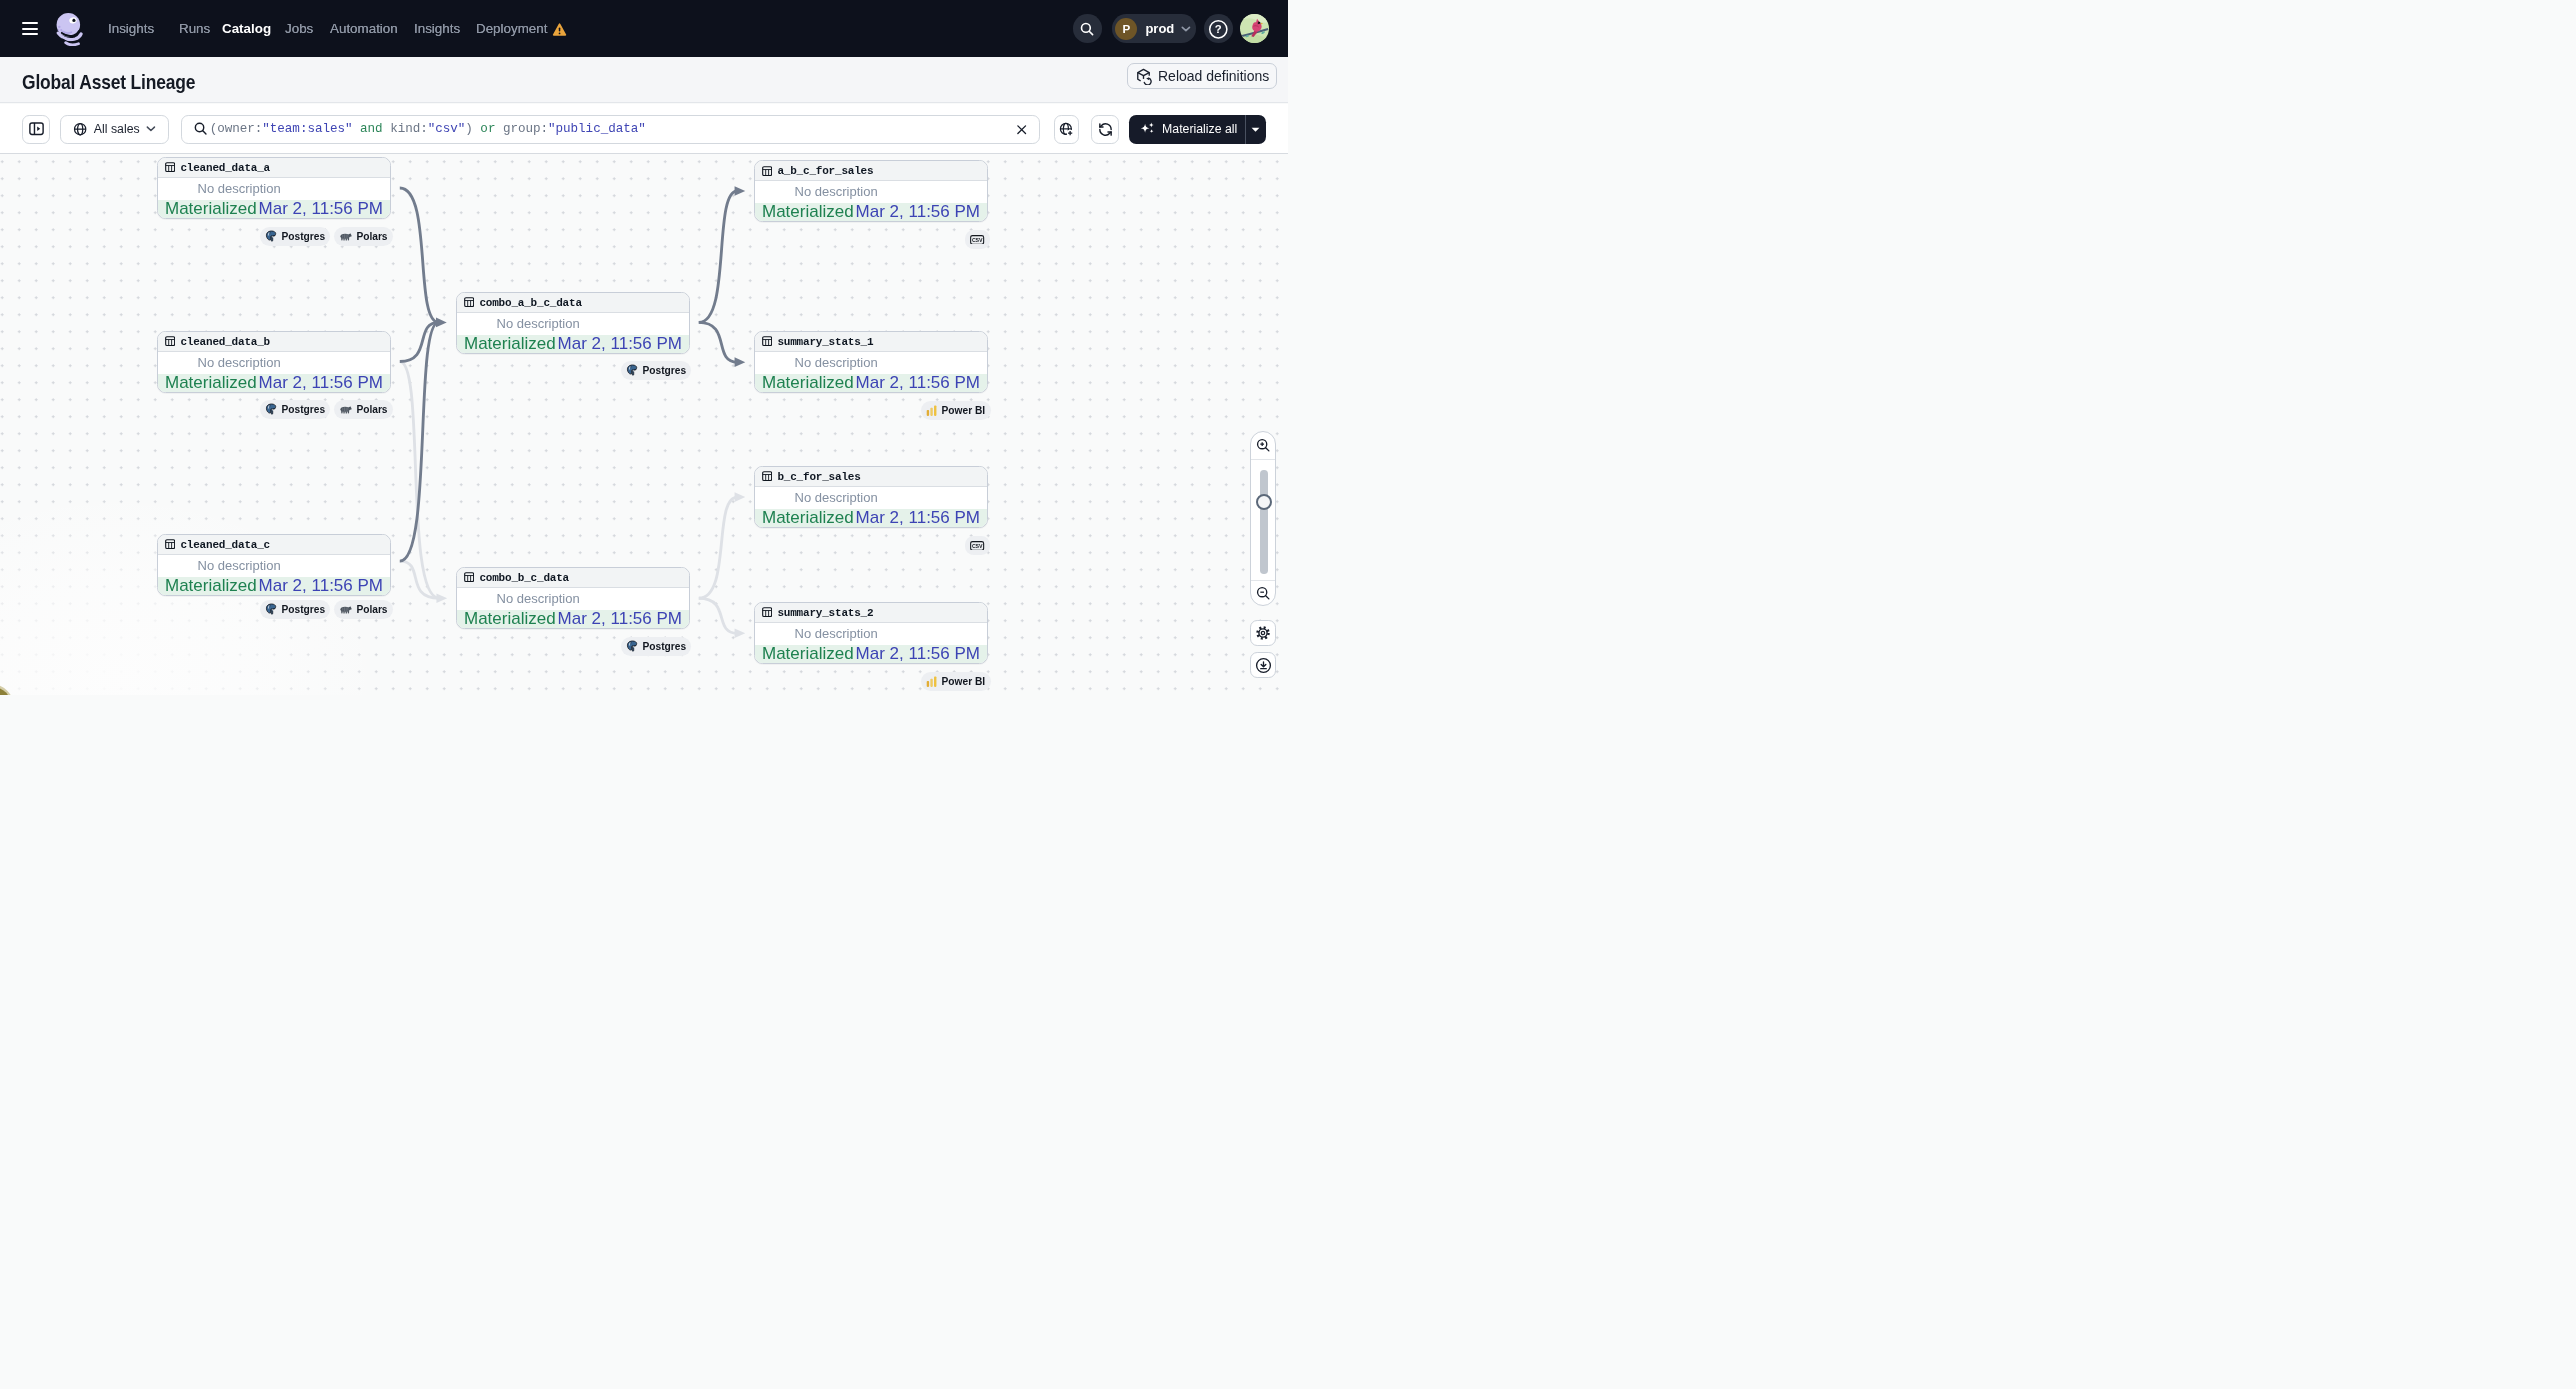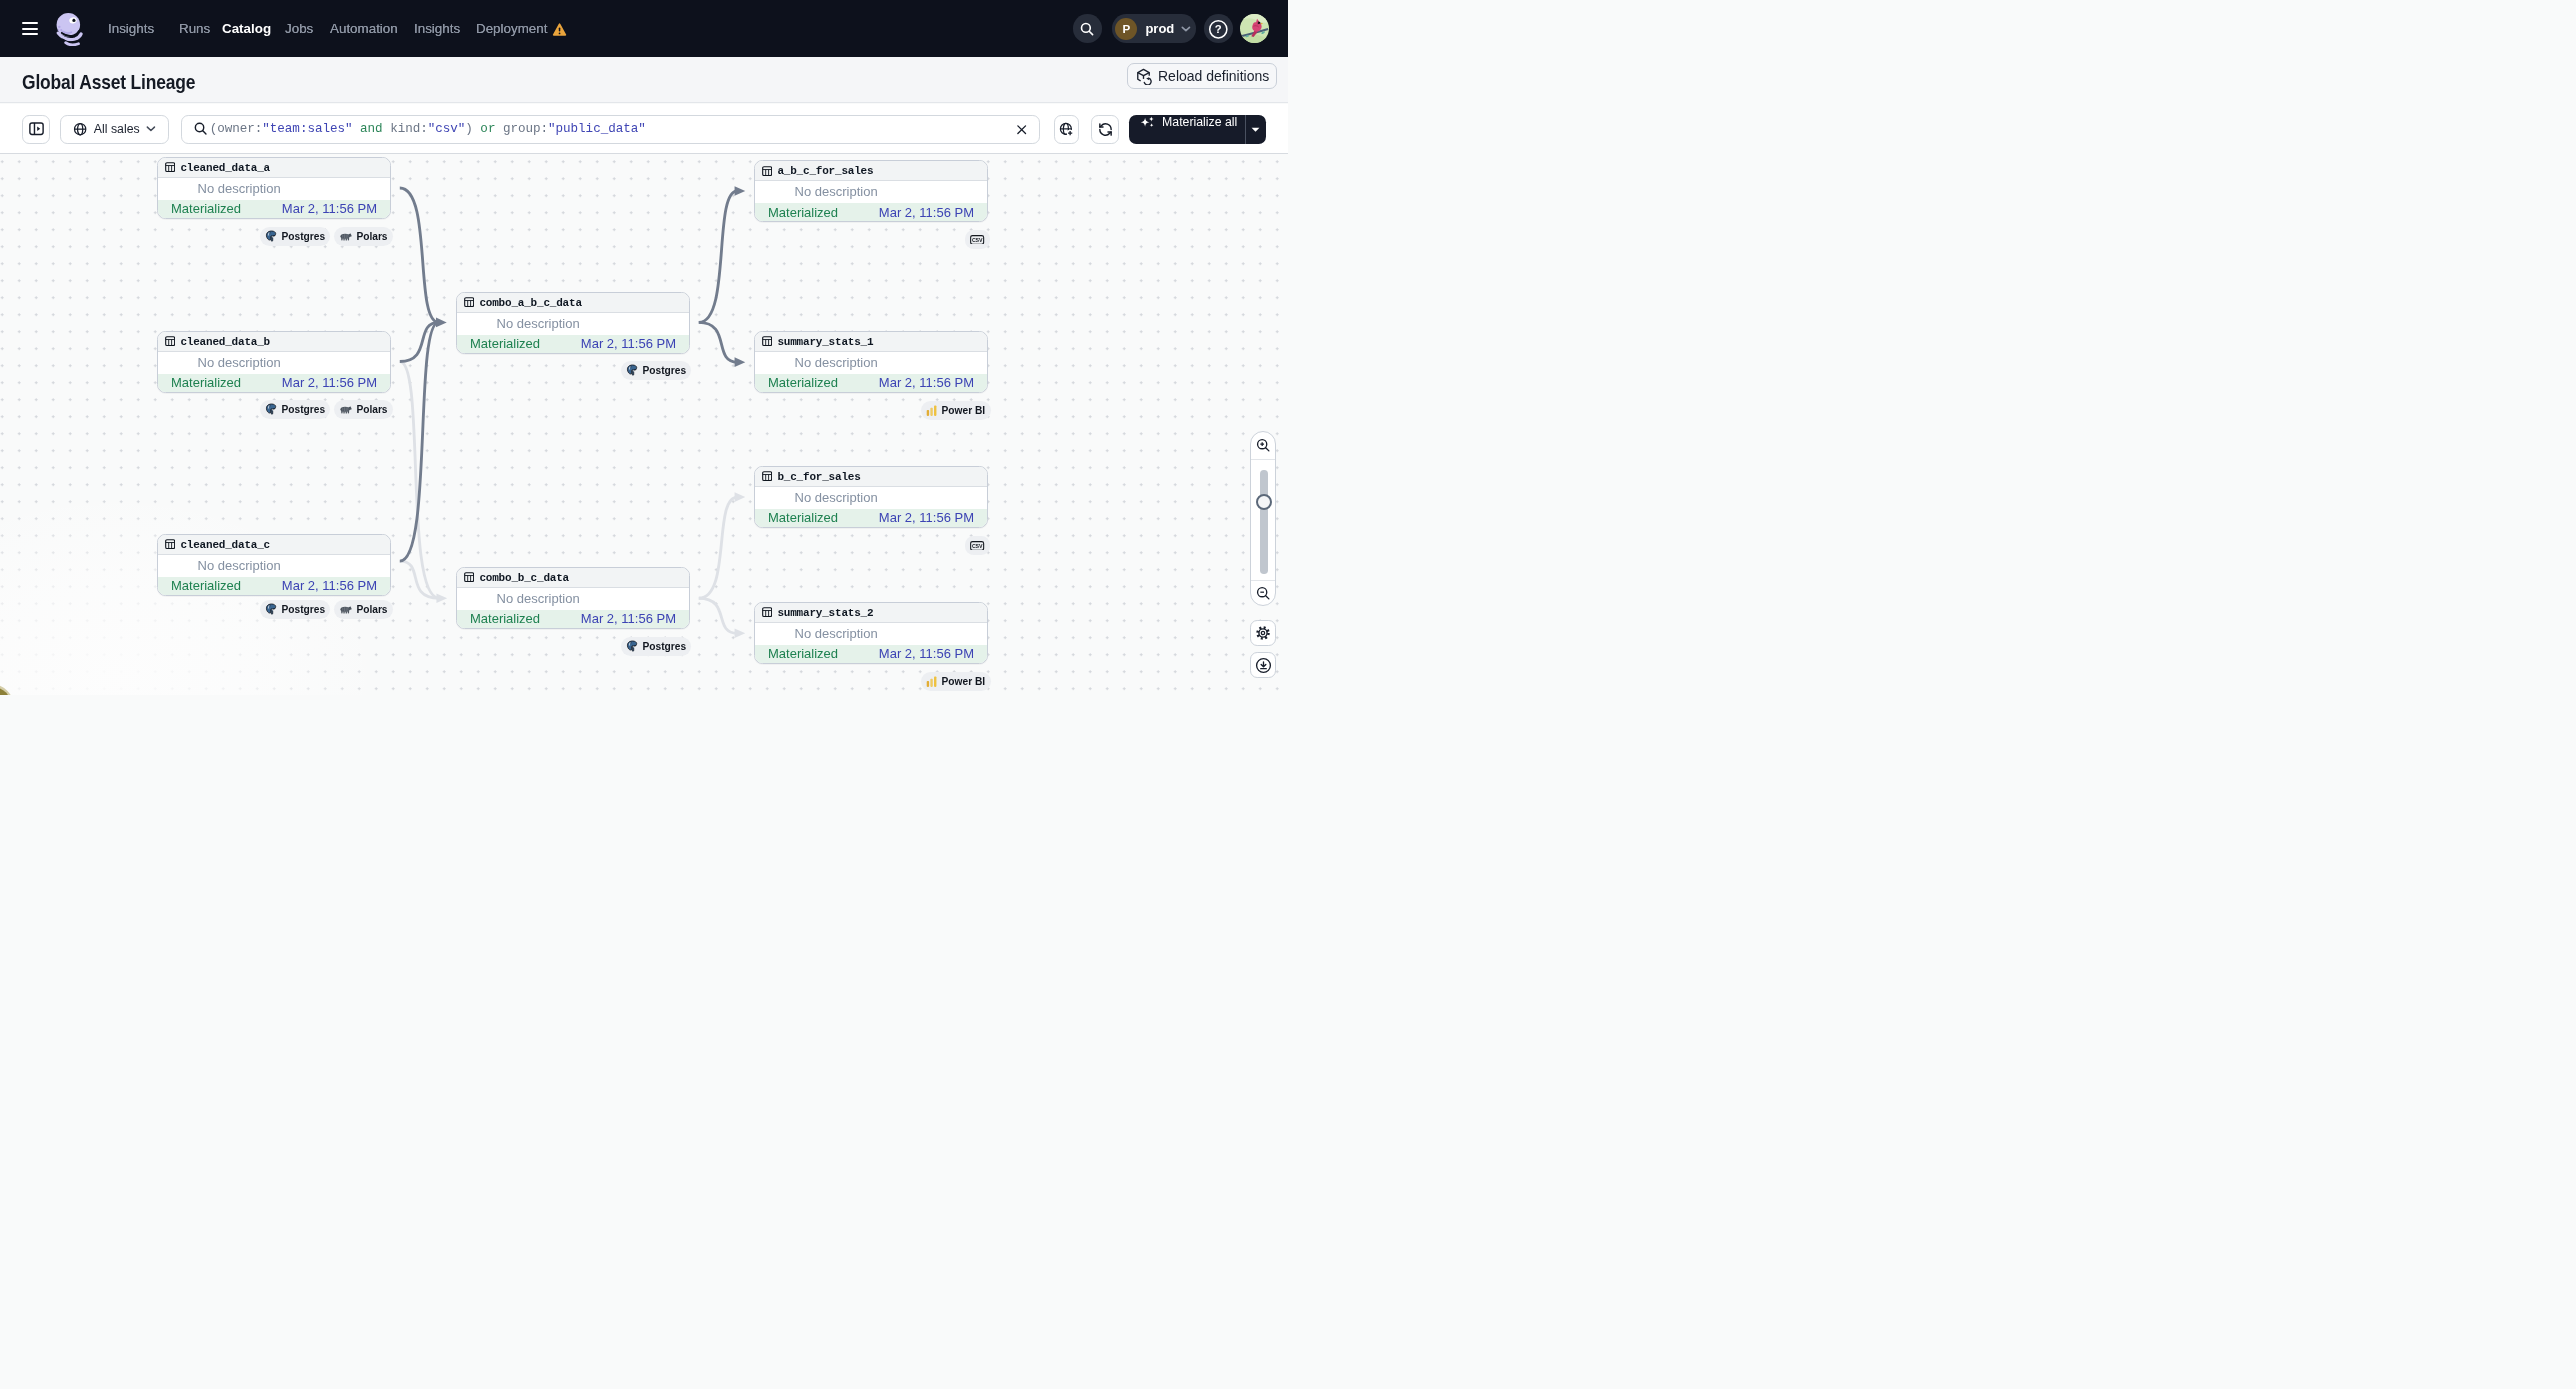--- a/index.html
+++ b/index.html
@@ -32,41 +32,41 @@
   .tbtn { position:absolute; top:10.5px; height:29px; background:#fff; border:0.9px solid #d3d8de; border-radius:7.2px; display:flex; align-items:center; justify-content:center; }
   #tb1 { left:22px; width:28px; }
   #tb2 { left:60px; width:109px; gap:6.3px; font-size:12.3px; color:#1a202d; }
   #tbsearch { left:181px; width:859px; justify-content:flex-start; padding-left:11.6px; font-family:"Liberation Mono", monospace; font-size:12.6px; letter-spacing:-0.04px; }
   #tbsearch .q { margin-left:2.7px; white-space:pre; color:#6b7585; }
   #tbsearch .q b { font-weight:400; color:#3f45b4; }
   #tbsearch .q i { font-style:normal; color:#2d8659; }
   #tbx { position:absolute; right:10.7px; top:7.2px; }
   #tb3 { left:1054px; width:25.4px; }
   #tb4 { left:1091px; width:28px; }
-  #matbtn { position:absolute; left:1129px; top:10.5px; width:137px; height:29px; background:#161b29; border-radius:7.2px; display:flex; color:#fff; }
+  #matbtn { position:absolute; left:1129px; top:10.5px; width:137px; height:29px; background:#161b29; border-radius:7.2px; display:flex; align-items:center; color:#fff; }
   #matbtn .mtxt { font-size:12.3px; margin-left:6.3px; }
   #matbtn .sep { position:absolute; right:20px; top:0; width:0.9px; height:100%; background:#4a5160; }
   #matbtn .car { position:absolute; right:6.3px; top:12.5px; }
 
   
   #canvas { position:absolute; left:0; top:154px; width:1288px; height:541px; overflow:hidden;
     background-color:#f9fafa;
     background-image:radial-gradient(circle, #d3d6db 1.1px, rgba(211,214,219,0) 1.3px);
     background-size:17px 17px; background-position:-6.3px -0.8px; }
   #edges { position:absolute; left:0; top:0; }
   #blglow { position:absolute; left:-152px; bottom:-170px; width:536px; height:375px; border-radius:50%;
     background:radial-gradient(ellipse closest-side, rgba(253,253,253,0.95), rgba(253,253,253,0.6) 55%, rgba(253,253,253,0) 100%); }
   #beige { position:absolute; left:-32px; bottom:-35px; width:46px; height:46px; border-radius:50%; background:#d4cda8; }
   #olive { position:absolute; left:-25px; bottom:-28px; width:36px; height:36px; border-radius:50%; background:#8d8038; }
 
   .node { position:absolute; width:234px; background:#fff; border:0.9px solid #c8ced8; border-radius:8.5px; overflow:hidden; box-shadow:0 0.9px 0.9px rgba(16,22,36,0.04); }
   .nh { height:20px; background:#f2f4f5; border-bottom:0.9px solid #dadee3; display:flex; align-items:center; padding:0 7.2px; gap:4.9px; font-family:"Liberation Mono", monospace; font-weight:700; font-size:11px; letter-spacing:-0.2px; color:#0f1722;text-align:center; }
   .nh svg { flex:none; }
   .nb { height:21.6px; display:flex; align-items:center; padding:0 7.6px; font-size:13px; color:#8490a1;margin-left:32px; }
-  .nf { height:18.6px; background:#e5f2ea; display:flex; align-items:center; justify-content:space-between; padding:0 13px; font-size:13px; }
+  .nf { height:18.6px; background:#e5f2ea; display:flex; align-items:center; justify-content:space-between; padding:0 7px; font-size:17px; }
   .nf .mg { color:#1e8150; }
   .nf .nd { color:#3c43b4; }
 
   .tag { position:absolute; height:19px; border-radius:9.6px; background:#edeff2; display:flex; align-items:center; padding:0 5.4px; gap:3.6px; font-size:10.2px; font-weight:700; color:#11161f; }
   .tag svg { flex:none; }
   .csvtag { position:absolute; width:25px; height:19px; border-radius:8.5px; background:#edeff2; display:flex; align-items:center; justify-content:center; }
 
   
   #zoompanel { position:absolute; left:1250px; top:277px; width:26px; height:175px; background:#fff; border:0.9px solid #ccd2da; border-radius:13px; }
   #zoompanel .zdiv { position:absolute; left:0; width:100%; height:0.9px; background:#e2e5e9; }

